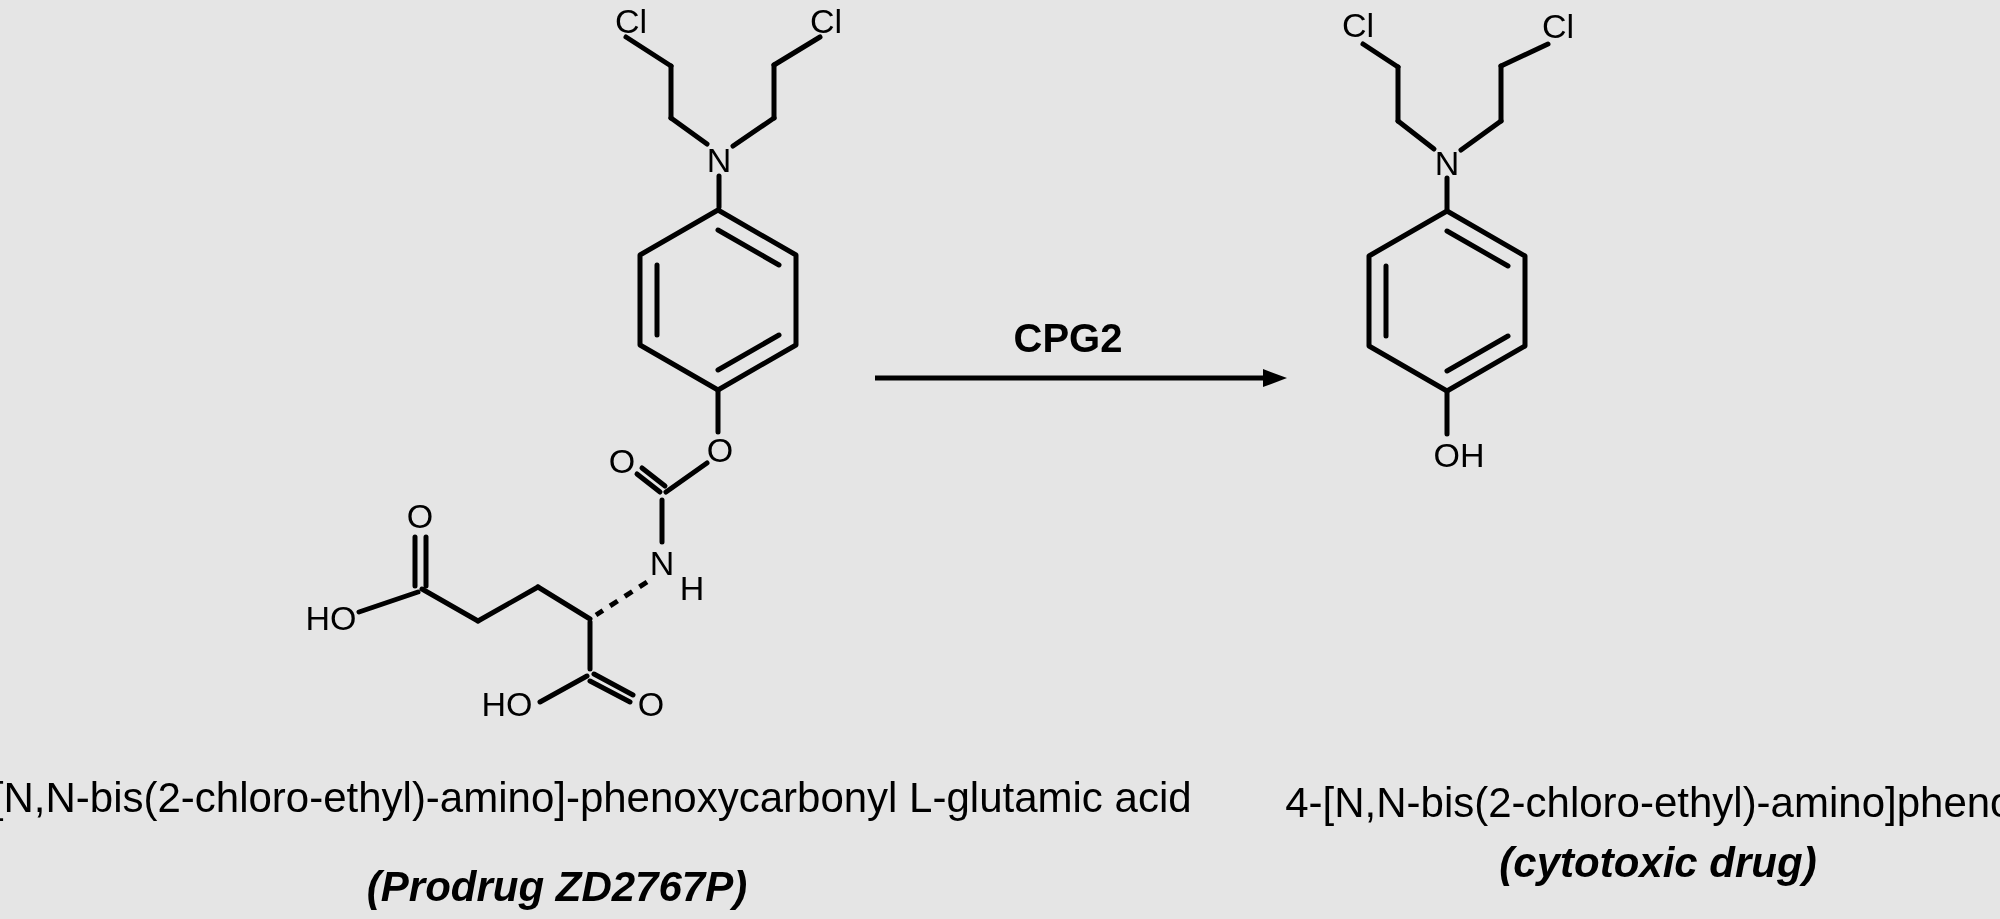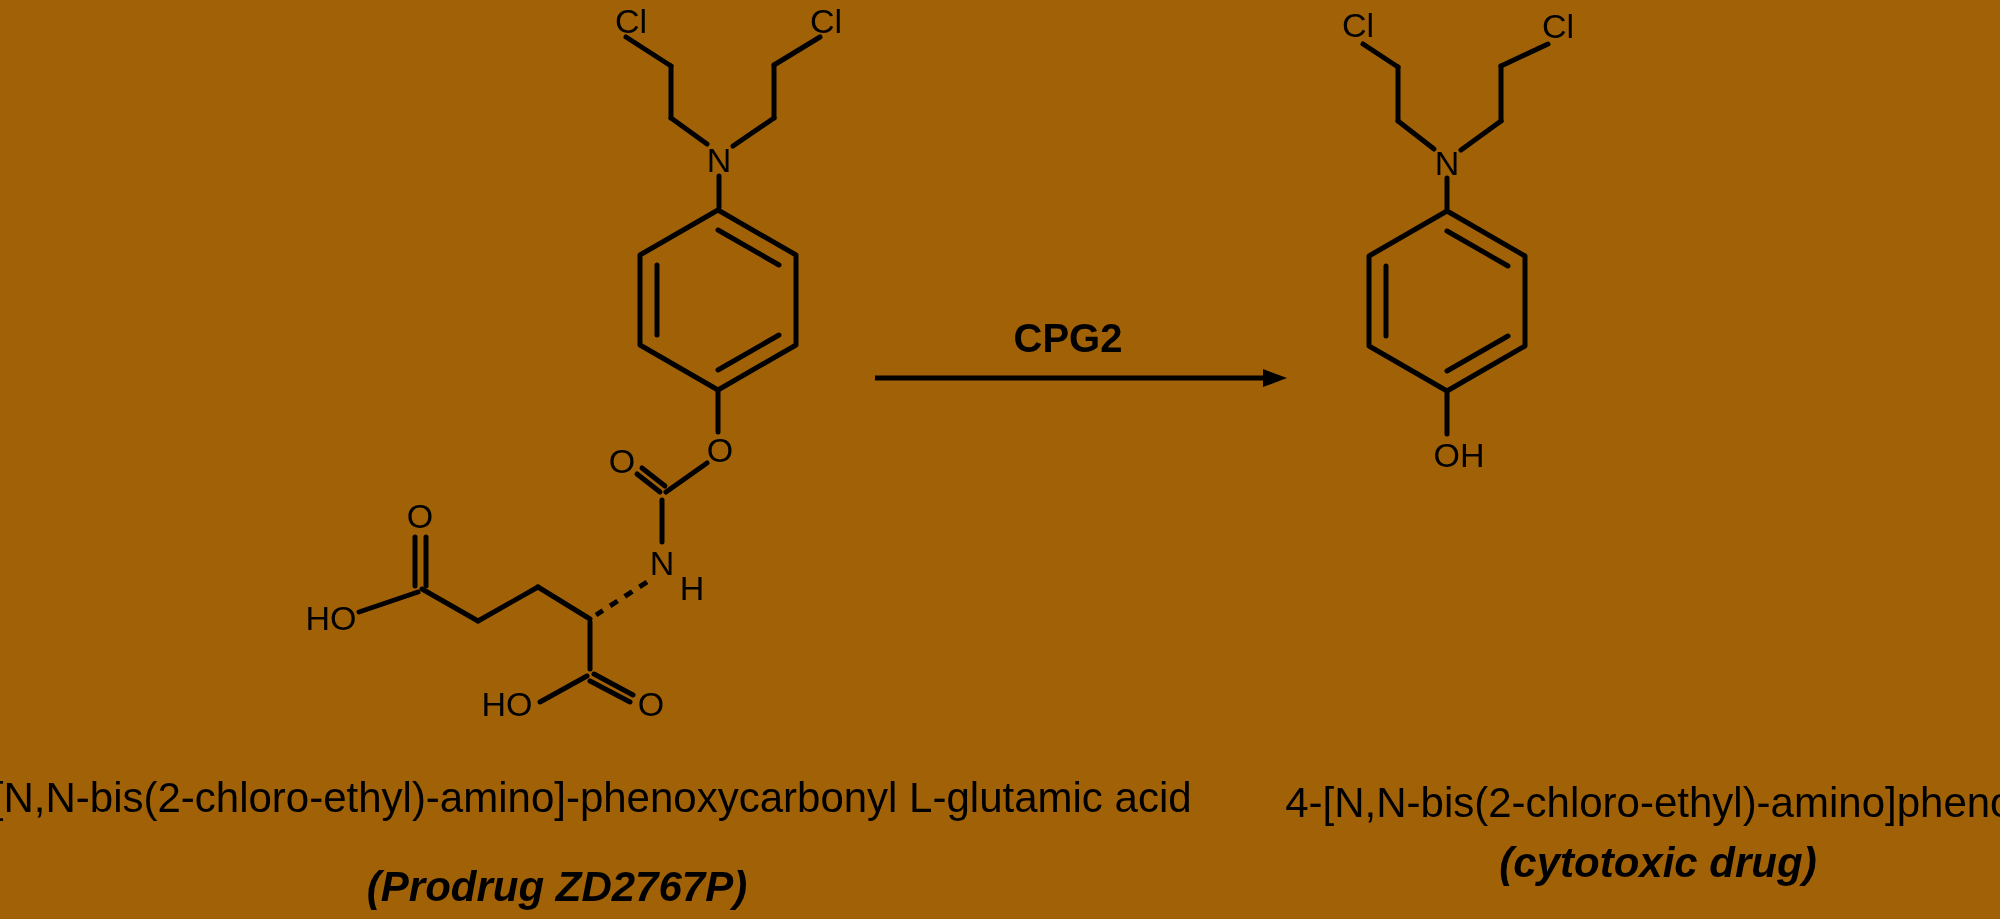--- a/index.html
+++ b/index.html
@@ -4,21 +4,21 @@
 <style>
   html, body {
     margin: 0;
     padding: 0;
     background: #ffffff;
   }
   #canvas {
     position: relative;
     width: 2000px;
     height: 919px;
-    background: #a16207;
+    background: #e5e5e5;
     overflow: hidden;
   }
   svg {
     display: block;
   }
   .bond {
     stroke: #000000;
     stroke-width: 5;
     stroke-linecap: round;
     fill: none;

